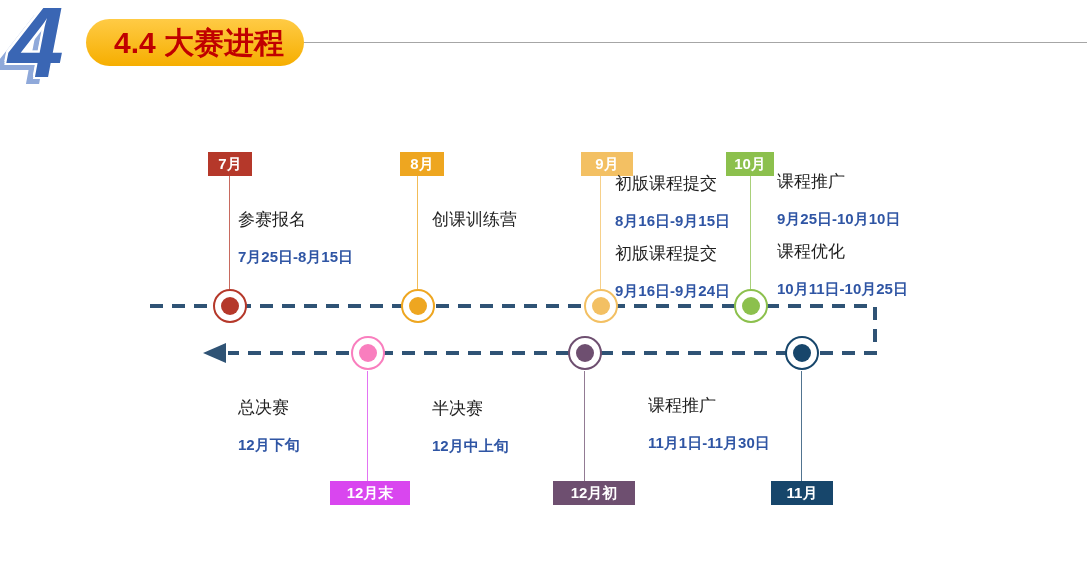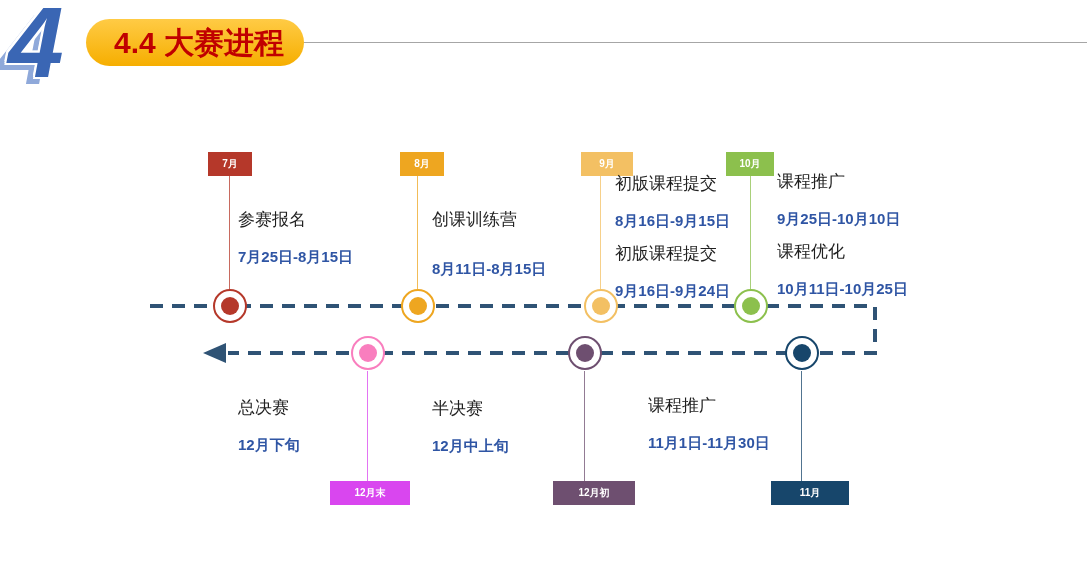--- a/index.html
+++ b/index.html
@@ -27,21 +27,21 @@
   .header-rule { position:absolute; left:300px; top:42px; width:787px; height:1px; background:#A6A6A6; }
 
   
   .flow-svg { position:absolute; left:0; top:0; width:1087px; height:562px; z-index:1; }
   .flow-path { fill:none; stroke:#2F5375; stroke-width:4; stroke-dasharray:13 9; }
   .flow-arrowhead { fill:#2F5375; }
 
   
   .month-tag {
     position:absolute; height:24px; line-height:24px; text-align:center; z-index:2;
-    color:#fff; font-size:10px; font-weight:bold;
+    color:#fff; font-size:15px; font-weight:bold;
   }
   .connector { position:absolute; width:1px; opacity:.75; z-index:0; }
   .marker {
     position:absolute; width:34px; height:34px; border-radius:50%; z-index:3;
     background:#fff; border:2px solid currentColor;
     display:flex; align-items:center; justify-content:center;
   }
   .marker::after { content:""; width:18px; height:18px; border-radius:50%; background:currentColor; }
 
   .info-block { position:absolute; display:flex; flex-direction:column; z-index:2; white-space:nowrap; }
@@ -88,21 +88,20 @@
   <div class="marker c-gold" style="left:584px;top:289px;"></div>
   <div class="marker c-green" style="left:734px;top:289px;"></div>
 
   <div class="info-block" style="left:238px;top:208px;">
     <div class="info-label">参赛报名</div>
     <div class="info-date">7月25日-8月15日</div>
   </div>
 
   <div class="info-block" style="left:432px;top:208px;gap:12px;">
     <div class="info-label">创课训练营</div>
-    <div class="info-date">8月11日-8月15日</div>
   </div>
 
   <div class="info-block" style="left:615px;top:172px;">
     <div class="info-label">初版课程提交</div>
     <div class="info-date">8月16日-9月15日</div>
     <div class="info-label">初版课程提交</div>
     <div class="info-date">9月16日-9月24日</div>
   </div>
 
   <div class="info-block" style="left:777px;top:170px;">
@@ -113,21 +112,21 @@
   </div>
 
   <div class="marker c-navy" style="left:785px;top:336px;"></div>
   <div class="marker c-purple" style="left:568px;top:336px;"></div>
   <div class="marker c-pink" style="left:351px;top:336px;"></div>
 
   <div class="connector bg-navy" style="left:801px;top:371px;height:110px;"></div>
   <div class="connector bg-purple" style="left:584px;top:371px;height:110px;"></div>
   <div class="connector bg-pink" style="left:367px;top:371px;height:110px;"></div>
 
-  <div class="month-tag bg-navy" style="left:771px;top:481px;width:78px;"><span>11月</span></div>
+  <div class="month-tag bg-navy" style="left:771px;top:481px;width:62px;"><span>11月</span></div>
   <div class="month-tag bg-purple" style="left:553px;top:481px;width:82px;"><span>12月初</span></div>
   <div class="month-tag bg-pink" style="left:330px;top:481px;width:80px;"><span>12月末</span></div>
 
   <div class="info-block" style="left:648px;top:394px;">
     <div class="info-label">课程推广</div>
     <div class="info-date">11月1日-11月30日</div>
   </div>
 
   <div class="info-block" style="left:432px;top:397px;">
     <div class="info-label">半决赛</div>

